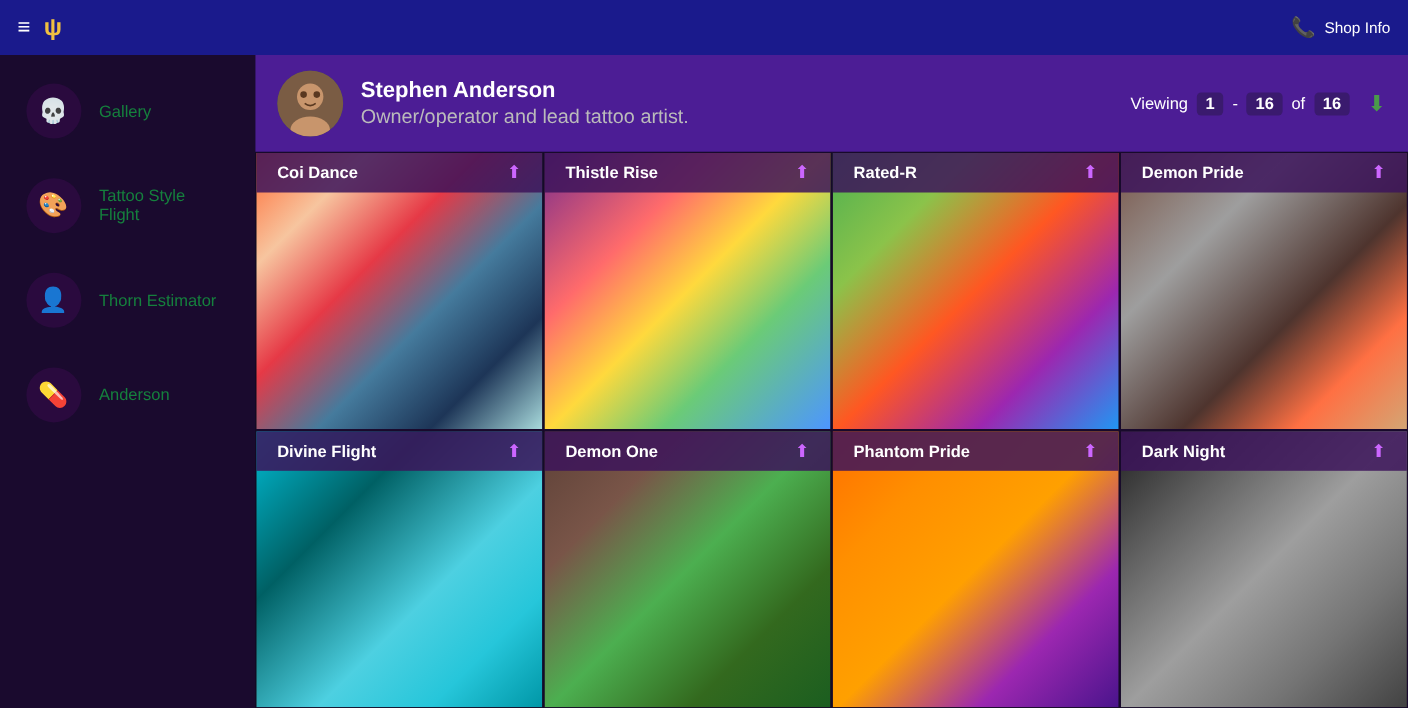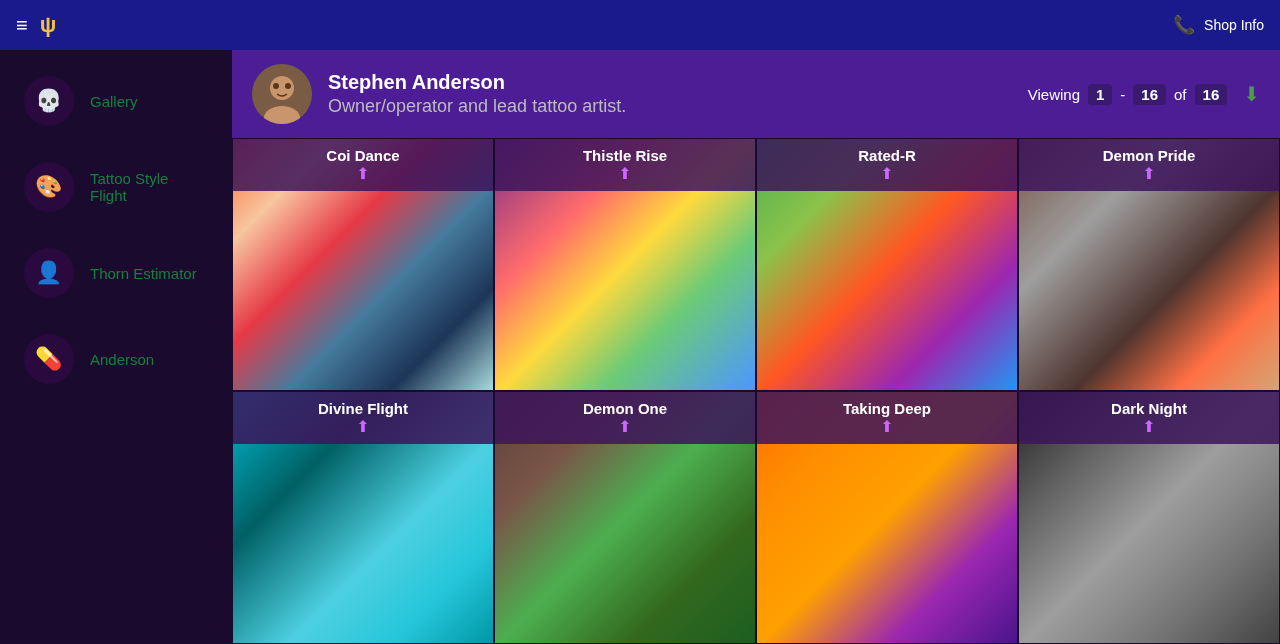--- a/index.html
+++ b/index.html
@@ -172,26 +172,25 @@
       cursor: pointer;
       overflow: hidden;
       border: 1px solid #1a0a2e;
     }
     .gallery-item-header {
       position: absolute;
       top: 0;
       left: 0;
       right: 0;
       background: rgba(60, 20, 90, 0.85);
-      padding: 8px 0;
+      padding: 8px 19px;
       display: flex;
       justify-content: space-between;
       align-items: center;
       z-index: 2;
-      flex-direction: column;
     }
     .gallery-item-title {
       font-size: 15px;
       font-weight: 600;
       color: #fff;
     }
     .gallery-expand-icon {
       color: #cc66ff;
       font-size: 16px;
     }
@@ -313,21 +312,21 @@
         <div class="gallery-item">
     <div class="img-demon" style="width:100%;height:100%;position:absolute;top:0;left:0;"></div>
     <div class="gallery-item-header">
       <span class="gallery-item-title">Demon One</span>
       <span class="gallery-expand-icon">⬆</span>
     </div>
   </div>
         <div class="gallery-item">
     <div class="img-phantom" style="width:100%;height:100%;position:absolute;top:0;left:0;"></div>
     <div class="gallery-item-header">
-      <span class="gallery-item-title">Taking Deep</span>
+      <span class="gallery-item-title">Phantom Pride</span>
       <span class="gallery-expand-icon">⬆</span>
     </div>
   </div>
         <div class="gallery-item">
     <div class="img-dark" style="width:100%;height:100%;position:absolute;top:0;left:0;"></div>
     <div class="gallery-item-header">
       <span class="gallery-item-title">Dark Night</span>
       <span class="gallery-expand-icon">⬆</span>
     </div>
   </div>

